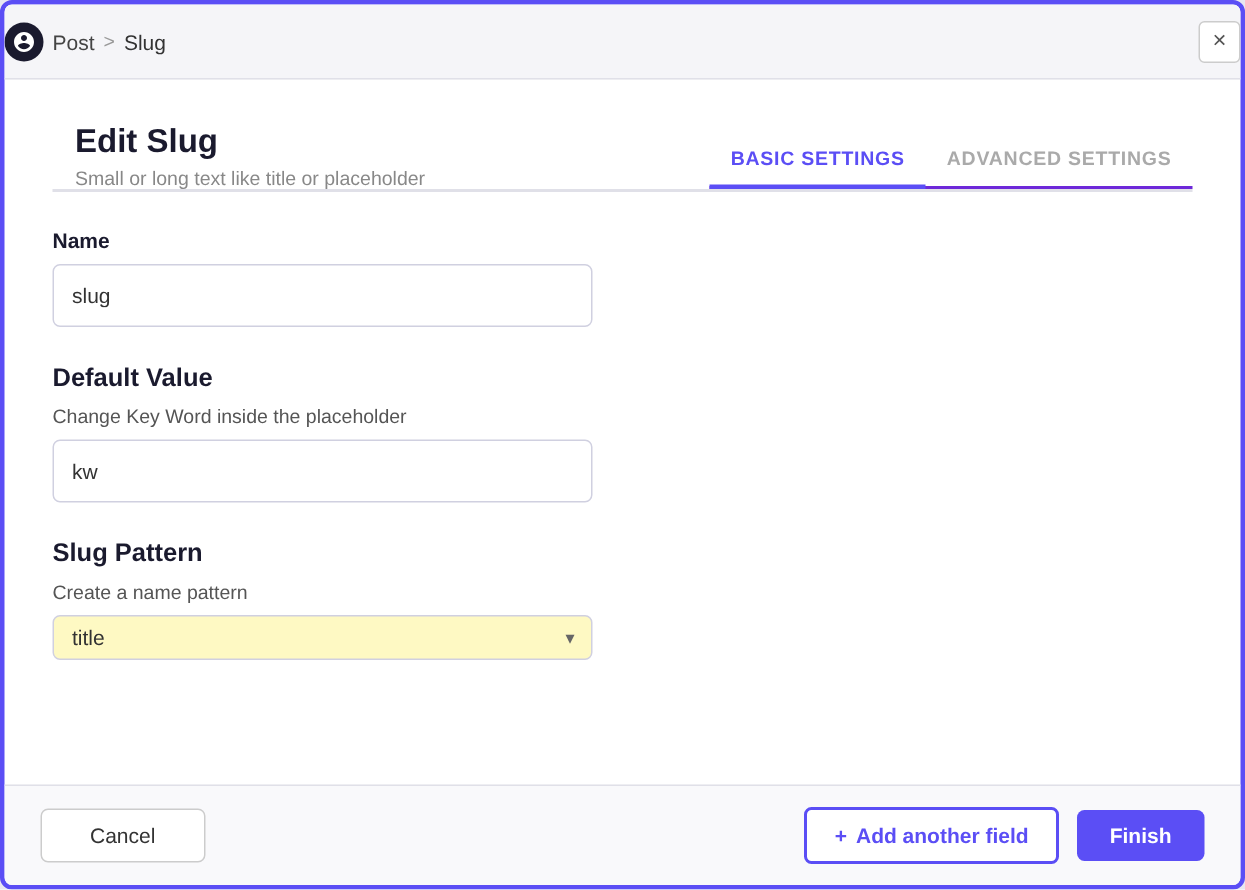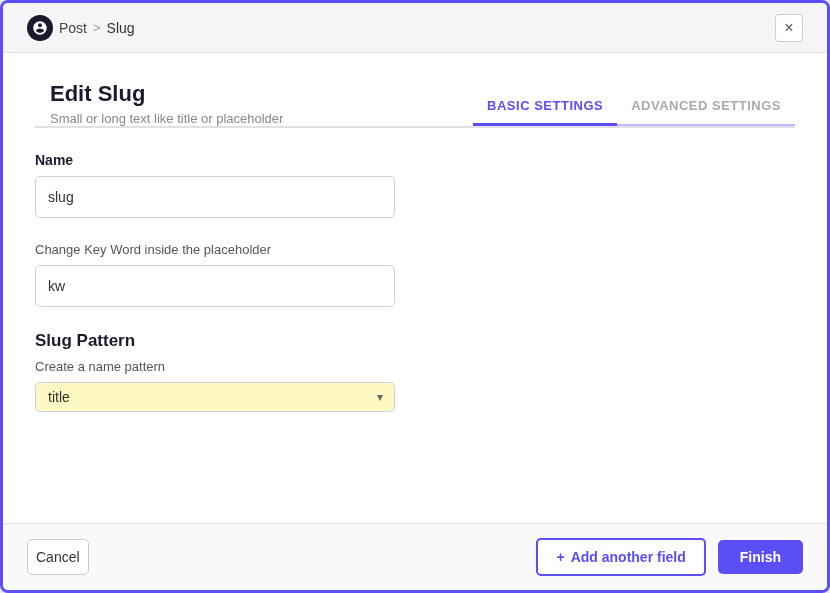--- a/index.html
+++ b/index.html
@@ -21,21 +21,21 @@
       background: #fff;
       display: flex;
       flex-direction: column;
       overflow: hidden;
     }
     
     .modal-header {
       display: flex;
       align-items: center;
       justify-content: space-between;
-      padding: 10px 24px;
+      padding: 10px 0;
       background: #f5f5f8;
       border-bottom: 1px solid #e0e0e8;
       min-height: 50px;
     }
     .header-breadcrumb {
       display: flex;
       align-items: center;
       gap: 6px;
       font-size: 14px;
       color: #444;
@@ -97,21 +97,21 @@
     }
     .modal-title-section p {
       font-size: 13px;
       color: #888;
     }
 
     
     .tabs {
       display: flex;
       gap: 0;
-      border-bottom: 2px solid #c4b5fd;
+      border-bottom: 2px solid #6d28d9;
       align-self: stretch;
       align-items: flex-end;
     }
     .tab {
       padding: 8px 14px 10px;
       font-size: 13px;
       font-weight: 600;
       color: #aaa;
       cursor: pointer;
       border-bottom: 3px solid transparent;
@@ -208,21 +208,21 @@
     
     .modal-footer {
       display: flex;
       align-items: center;
       justify-content: space-between;
       padding: 14px 24px;
       border-top: 1px solid #e0e0e8;
       background: #f9f9fb;
     }
     .btn-cancel {
-      padding: 9px 8px;
+      padding: 9px 32px;
       border: 1px solid #ccc;
       background: #fff;
       border-radius: 5px;
       font-size: 14px;
       color: #333;
       cursor: pointer;
       font-weight: 500;
     }
 
     .footer-right {
@@ -296,20 +296,21 @@
     <div class="tab-divider"></div>
 
     <div class="modal-content">
 
       <div class="form-section">
         <label class="form-label">Name</label>
         <input class="form-input" type="text" value="slug" style="">
       </div>
 
       <div class="form-section">
+        <h3 class="section-heading">Default Value</h3>
         <p class="form-sublabel">Change Key Word inside the placeholder</p>
         <input class="form-input" type="text" value="kw" style="">
       </div>
 
       <div class="form-section">
         <h3 class="section-heading">Slug Pattern</h3>
         <p class="form-sublabel">Create a name pattern</p>
         <div class="form-select-wrapper">
           <select class="form-select">
             <option value="title">title</option>

